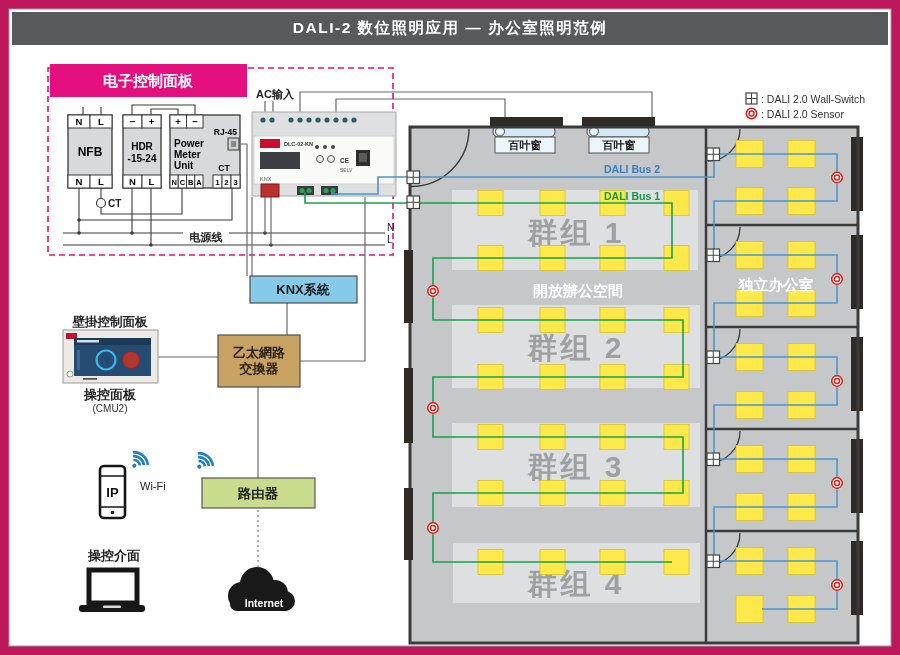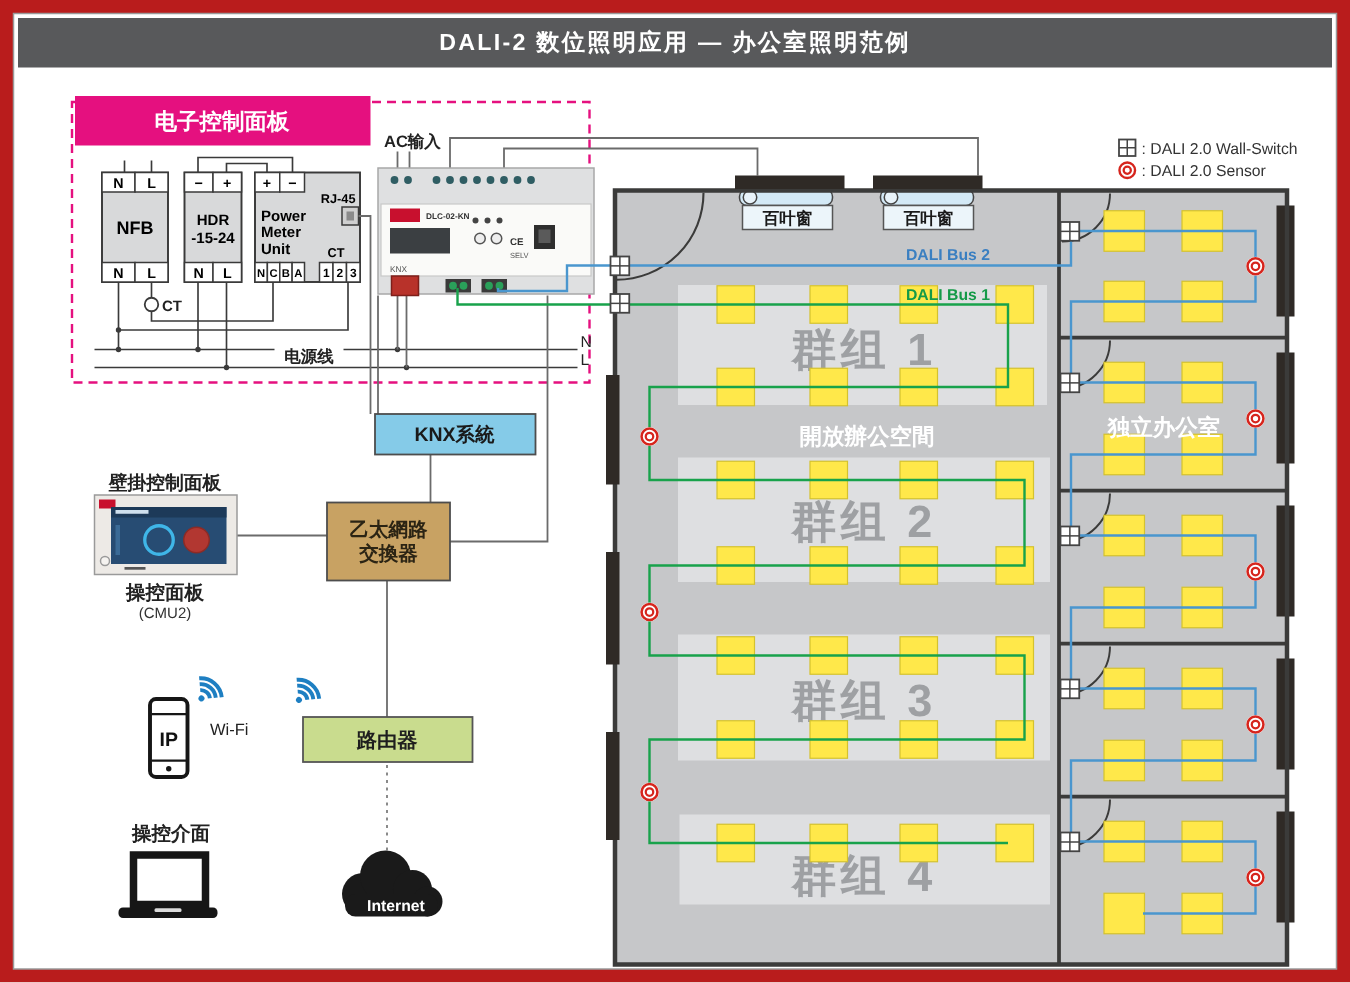--- a/index.html
+++ b/index.html
@@ -1,16 +1,16 @@
 <!DOCTYPE html>
 <html><head>
 <meta charset="utf-8">
 <style>
   html,body{margin:0;padding:0;background:#fff;}
-  #stage{position:relative;width:900px;height:655px;background:#b91c1c;overflow:hidden;
+  #stage{position:relative;width:900px;height:655px;background:#be185d;overflow:hidden;
          font-family:"Liberation Sans","DejaVu Sans",sans-serif;}
   svg text{font-family:"Liberation Sans","DejaVu Sans",sans-serif;}
 </style>
 </head>
 <body>
 
 <div id="stage">
 <svg width="900" height="655" viewBox="0 0 900 655">
 
   <rect x="9" y="9" width="882" height="637" fill="#fff" stroke="#9a9a9a" stroke-width="1"></rect>

